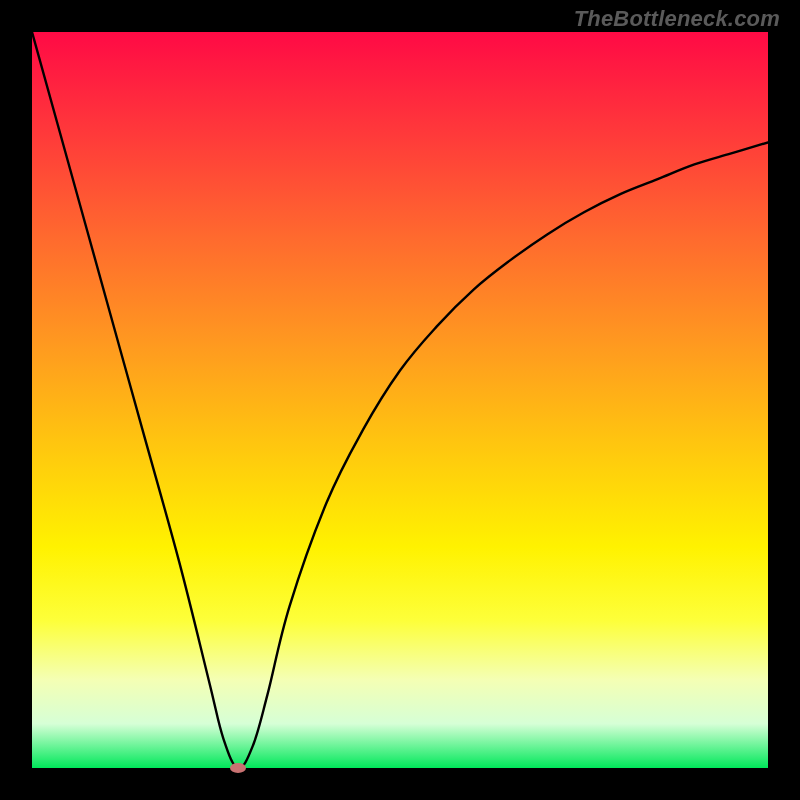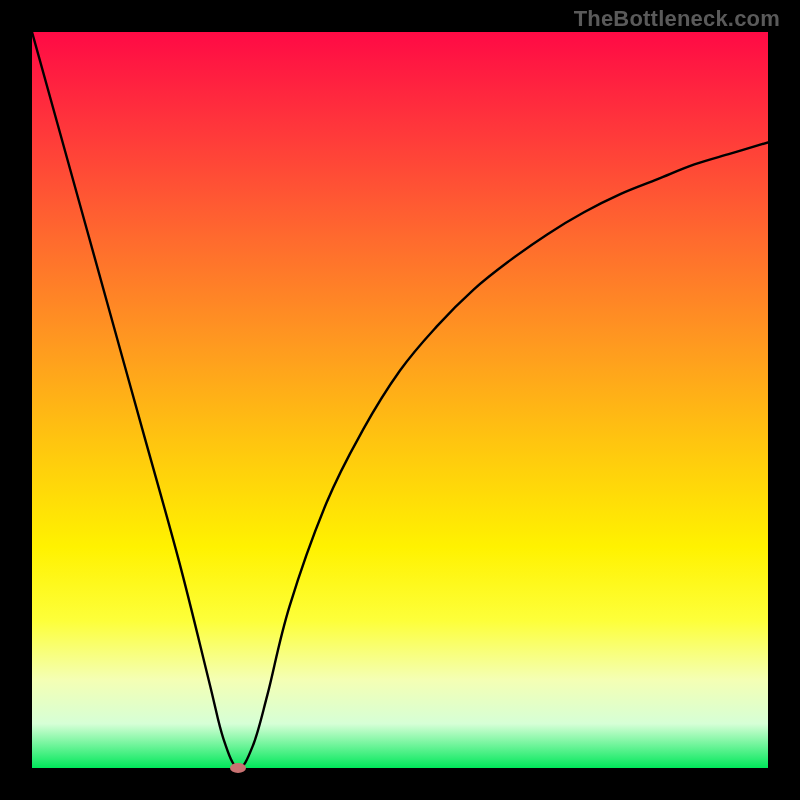--- a/index.html
+++ b/index.html
@@ -9,20 +9,21 @@
     height: 800px;
     background: #000;
     font-family: Arial, Helvetica, sans-serif;
     overflow: hidden;
   }
   .frame {
     position: relative;
     width: 800px;
     height: 800px;
     background: #000;
+    font-style: italic;
   }
   .plot {
     position: absolute;
     left: 32px;
     top: 32px;
     width: 736px;
     height: 736px;
     background: linear-gradient(to bottom,
       #ff0a45 0%,
       #ff3a3a 14%,

